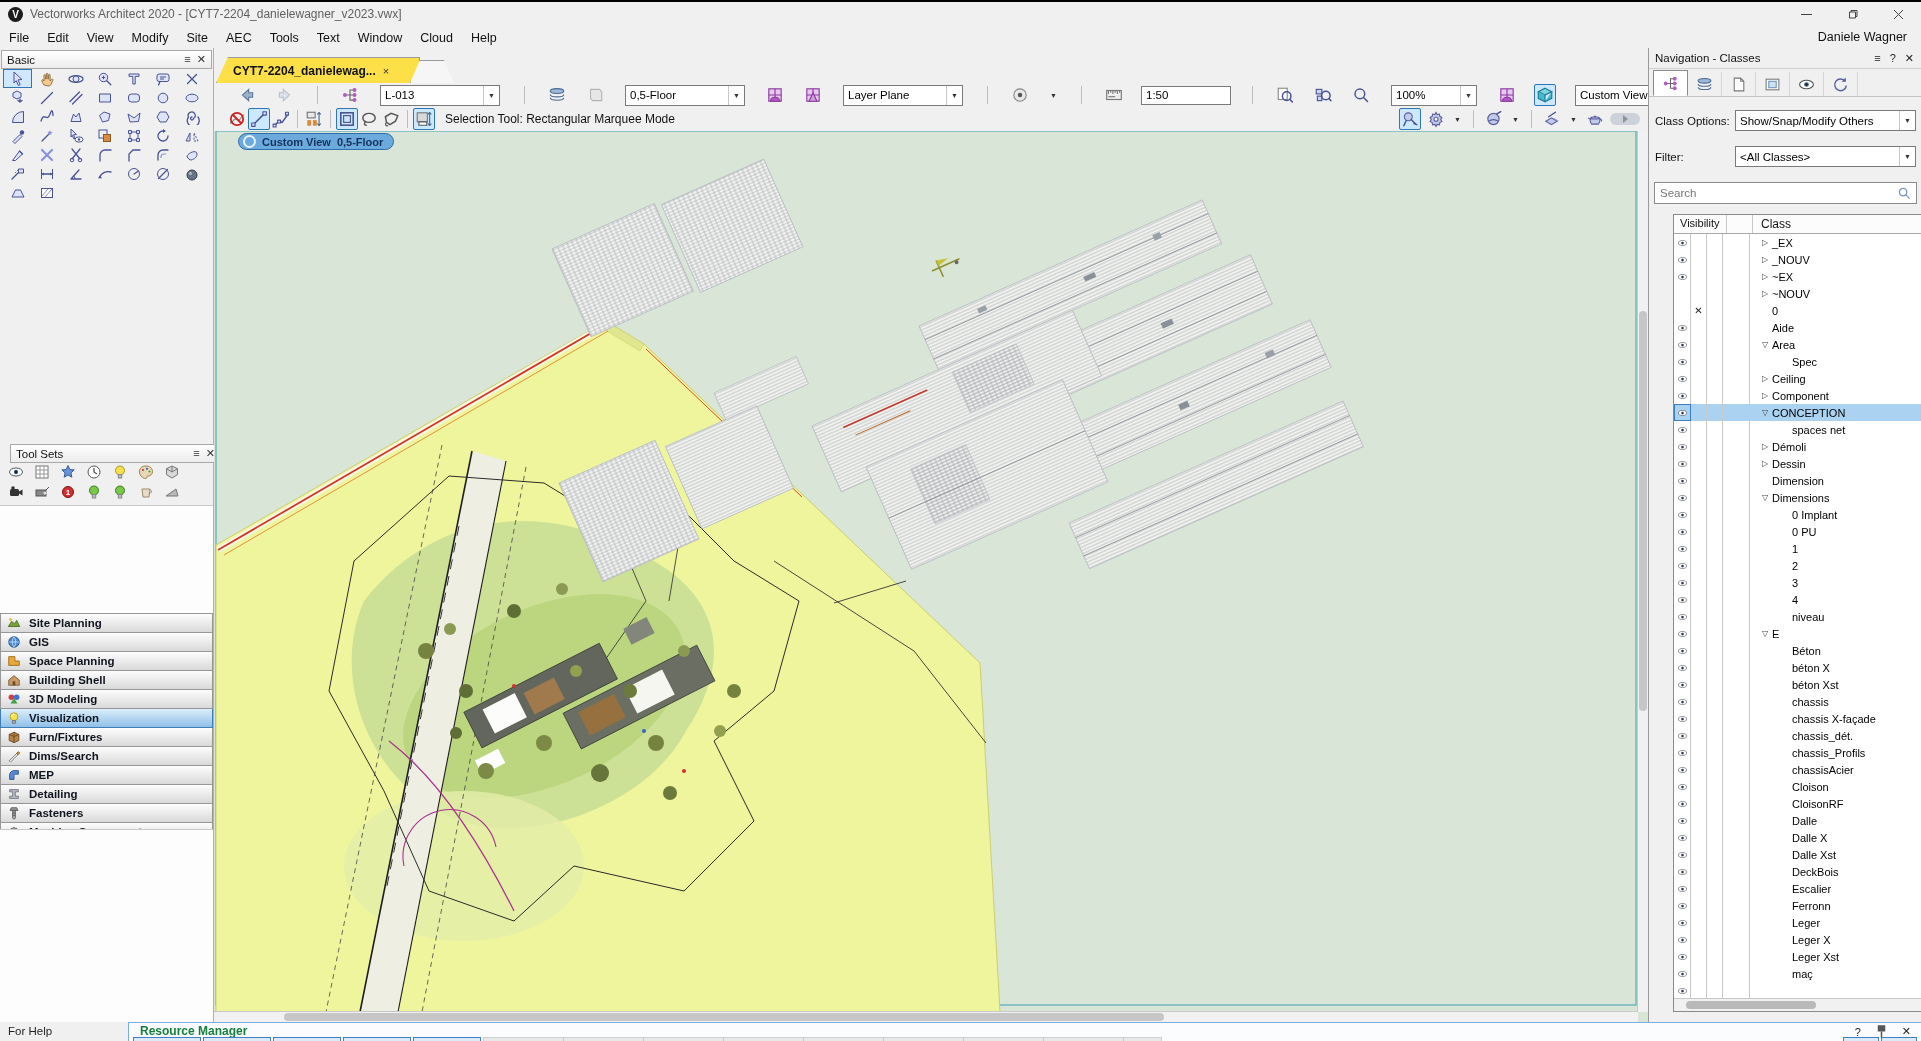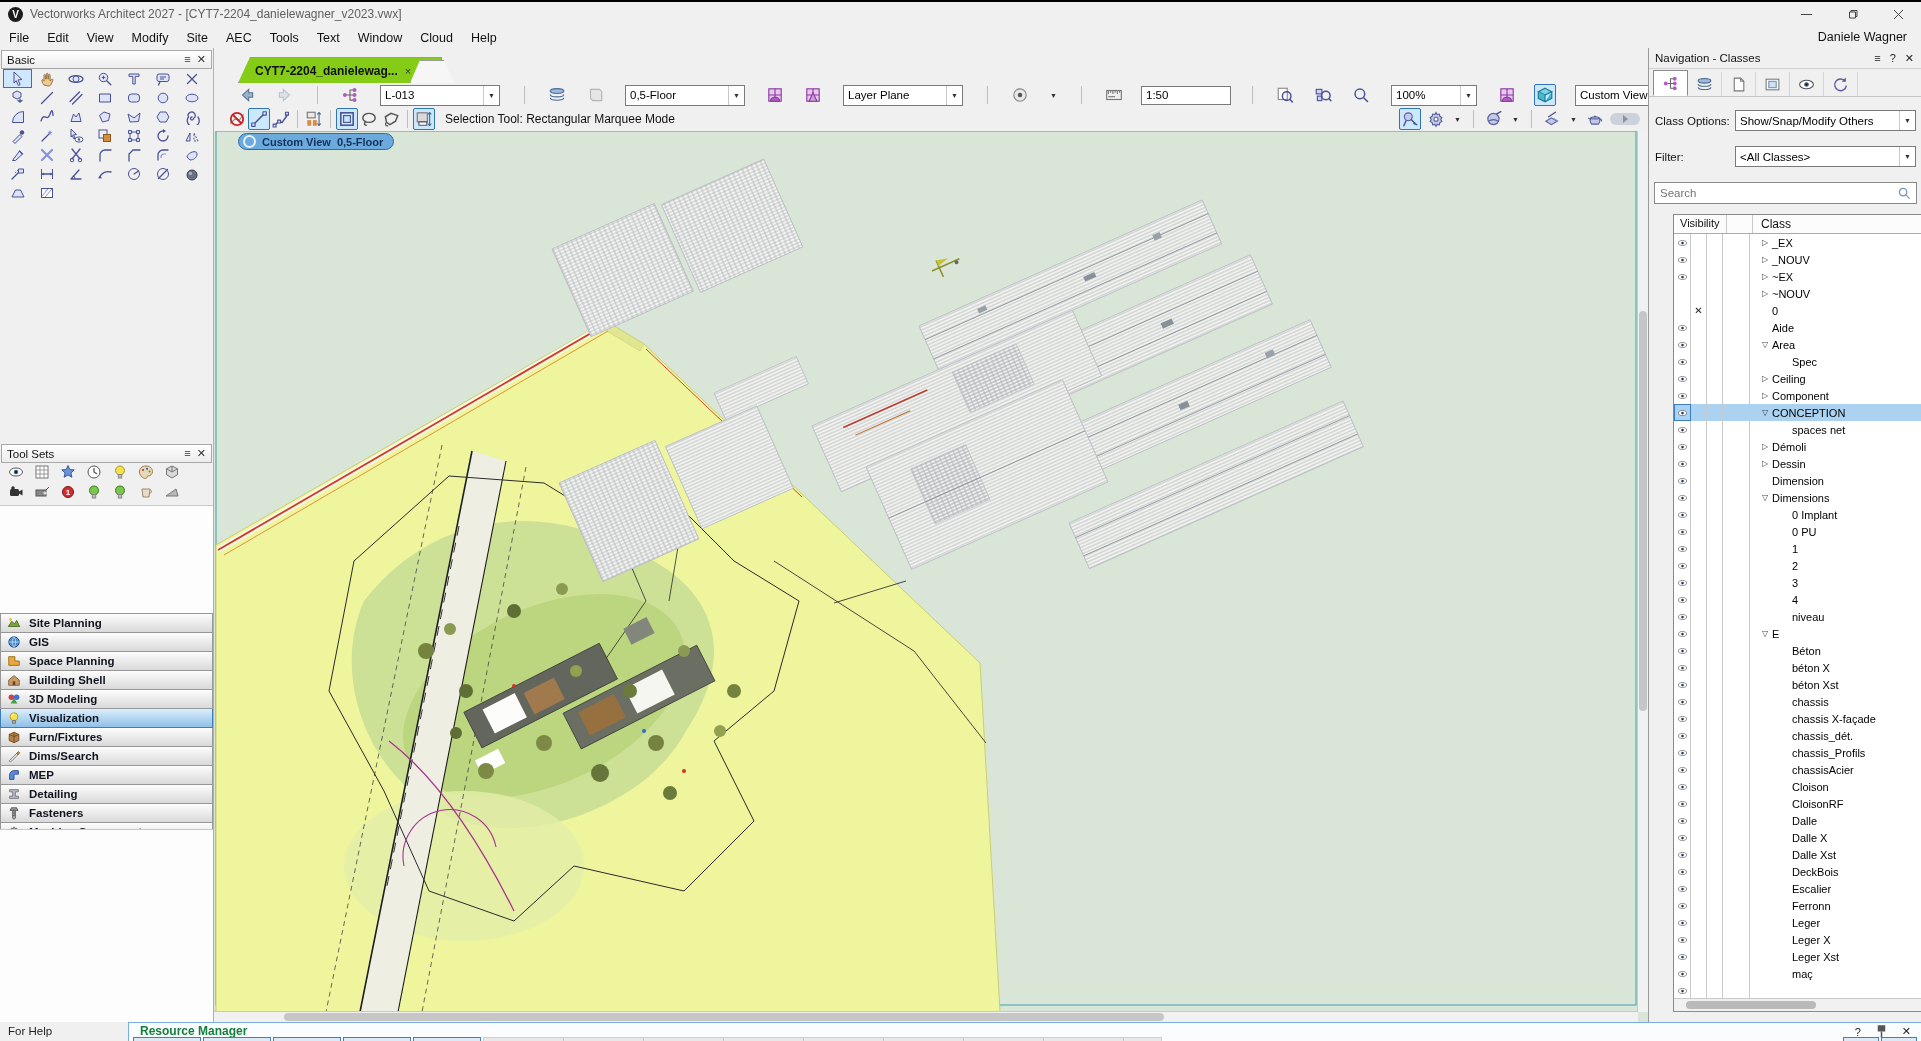--- a/index.html
+++ b/index.html
@@ -22,38 +22,38 @@
   .ic svg{width:15px;height:15px;display:block;}
   
   #leftdock{position:absolute;left:0;top:48px;width:213px;height:974px;background:#f0f0f0;border-right:1px solid #b0b0b0;}
   .pal-head{position:relative;height:17px;background:linear-gradient(#ffffff,#ececec);border:1px solid #a8a8a8;
     margin:0 1px;display:flex;align-items:center;font-size:11.5px;color:#111;padding-left:5px;}
   .pal-head .hbtns{margin-left:auto;display:flex;gap:6px;padding-right:5px;color:#333;font-size:11px;}
   #basic-grid{position:absolute;left:3px;top:21px;width:207px;display:grid;grid-template-columns:repeat(7,29px);}
   .tcell{width:29px;height:19px;display:flex;align-items:center;justify-content:center;}
   .tcell svg{width:16px;height:16px;}
   .tcell.sel{background:#cfe8ff;outline:1px solid #2f76b8;outline-offset:-1px;}
-  #toolsets-wrap{position:absolute;left:0;top:396px;width:213px;}
+  #toolsets-wrap{position:absolute;left:0;top:396px;width:213px;padding-left:9px;}
   #ts-grid{position:absolute;left:3px;top:18px;width:207px;display:grid;grid-template-columns:repeat(7,26px);}
   .tscell{width:26px;height:20px;display:flex;align-items:center;justify-content:center;}
   .tscell svg{width:16px;height:16px;}
   #dock-white{position:absolute;left:0;top:457px;width:213px;height:108px;background:#fdfdfd;border-top:1px solid #c9c9c9;}
   #cats{position:absolute;left:0;top:565px;width:213px;}
   .cat{height:18px;display:flex;align-items:center;background:linear-gradient(#fdfdfd,#d9d9d9);
     border:1px solid #979797;border-top:none;padding-left:5px;}
   .cat:first-child{border-top:1px solid #979797;}
   .cat .ic{width:16px;margin-right:7px;}
   .cat .ic svg{width:14px;height:14px;}
   .cat span.lbl{font-size:11.5px;font-weight:bold;color:#10141f;}
   .cat.sel{background:linear-gradient(#dceefb,#8fc0e8);border-color:#3e7db8;}
   #dock-bottom{position:absolute;left:0;top:781px;width:213px;height:193px;background:#fdfdfd;border-top:1px solid #c9c9c9;}
   
   #document{position:absolute;left:214px;top:48px;width:1434px;height:974px;background:#f0f0f0;}
   #tabbar{position:absolute;left:0;top:0;width:100%;height:35px;border-bottom:1px solid #9a9a9a;}
-  .doc-tab{position:absolute;left:24px;bottom:0;height:25px;width:178px;background:#84cc16;border:1px solid #9a9a9a;border-bottom:none;
+  .doc-tab{position:absolute;left:2px;bottom:0;height:25px;width:178px;background:#fde047;border:1px solid #9a9a9a;border-bottom:none;
     display:flex;align-items:center;padding:0 8px 0 16px;clip-path:polygon(12px 0,100% 0,100% 100%,0 100%);text-align:right;}
   .doc-tab .tname{font-size:12px;font-weight:bold;color:#111;white-space:nowrap;}
   .doc-tab .tclose{margin-left:7px;font-size:11px;color:#333;}
   .tab-stub{position:absolute;left:196px;bottom:0;height:22px;width:44px;background:#f6f6f6;border:1px solid #9a9a9a;border-bottom:none;
     clip-path:polygon(10px 0,34px 0,44px 100%,0 100%);}
   .tbar{position:absolute;left:0;width:100%;height:24px;display:flex;align-items:center;background:#f0f0f0;}
   #toolbar1{top:35px;border-bottom:1px solid #d8d8d8;gap:16px;}
   #toolbar2{top:59px;border-bottom:1px solid #b9b9b9;}
   .sep{width:1px;height:18px;background:#bdbdbd;margin:0 5px;flex:none;}
   .tbtn{height:22px;min-width:22px;display:flex;align-items:center;justify-content:center;flex:none;border-radius:2px;}
@@ -122,21 +122,21 @@
   .sliv-blue{width:66px;background:#dceaf8;border:1px solid #3f7fc1;border-bottom:none;}
   .sliv-grey{flex:1;max-width:800px;background:#e8e8e8;border:1px solid #cfcfcf;border-bottom:none;
     background-image:repeating-linear-gradient(90deg,#e8e8e8 0 79px,#c9c9c9 79px 80px);}
   .sliv-sp{flex:1;}
 </style>
 </head>
 <body>
 
 <div id="titlebar">
   <div id="vw-logo">V</div>
-  <div id="title-text">Vectorworks Architect 2027 - [CYT7-2204_danielewagner_v2023.vwx]</div>
+  <div id="title-text">Vectorworks Architect 2020 - [CYT7-2204_danielewagner_v2023.vwx]</div>
   <div id="win-controls">
     <div class="winbtn">
         <svg viewBox="0 0 11 11">
           <path d="M0 5.5h11" stroke="#444" stroke-width="1"></path>
         </svg>
       </div>
     <div class="winbtn">
         <svg viewBox="0 0 11 11">
           <path d="M2.5 3h6v6h-6z M4 3V1.5h6v6H8.5" fill="none" stroke="#444" stroke-width="1"></path>
         </svg>

